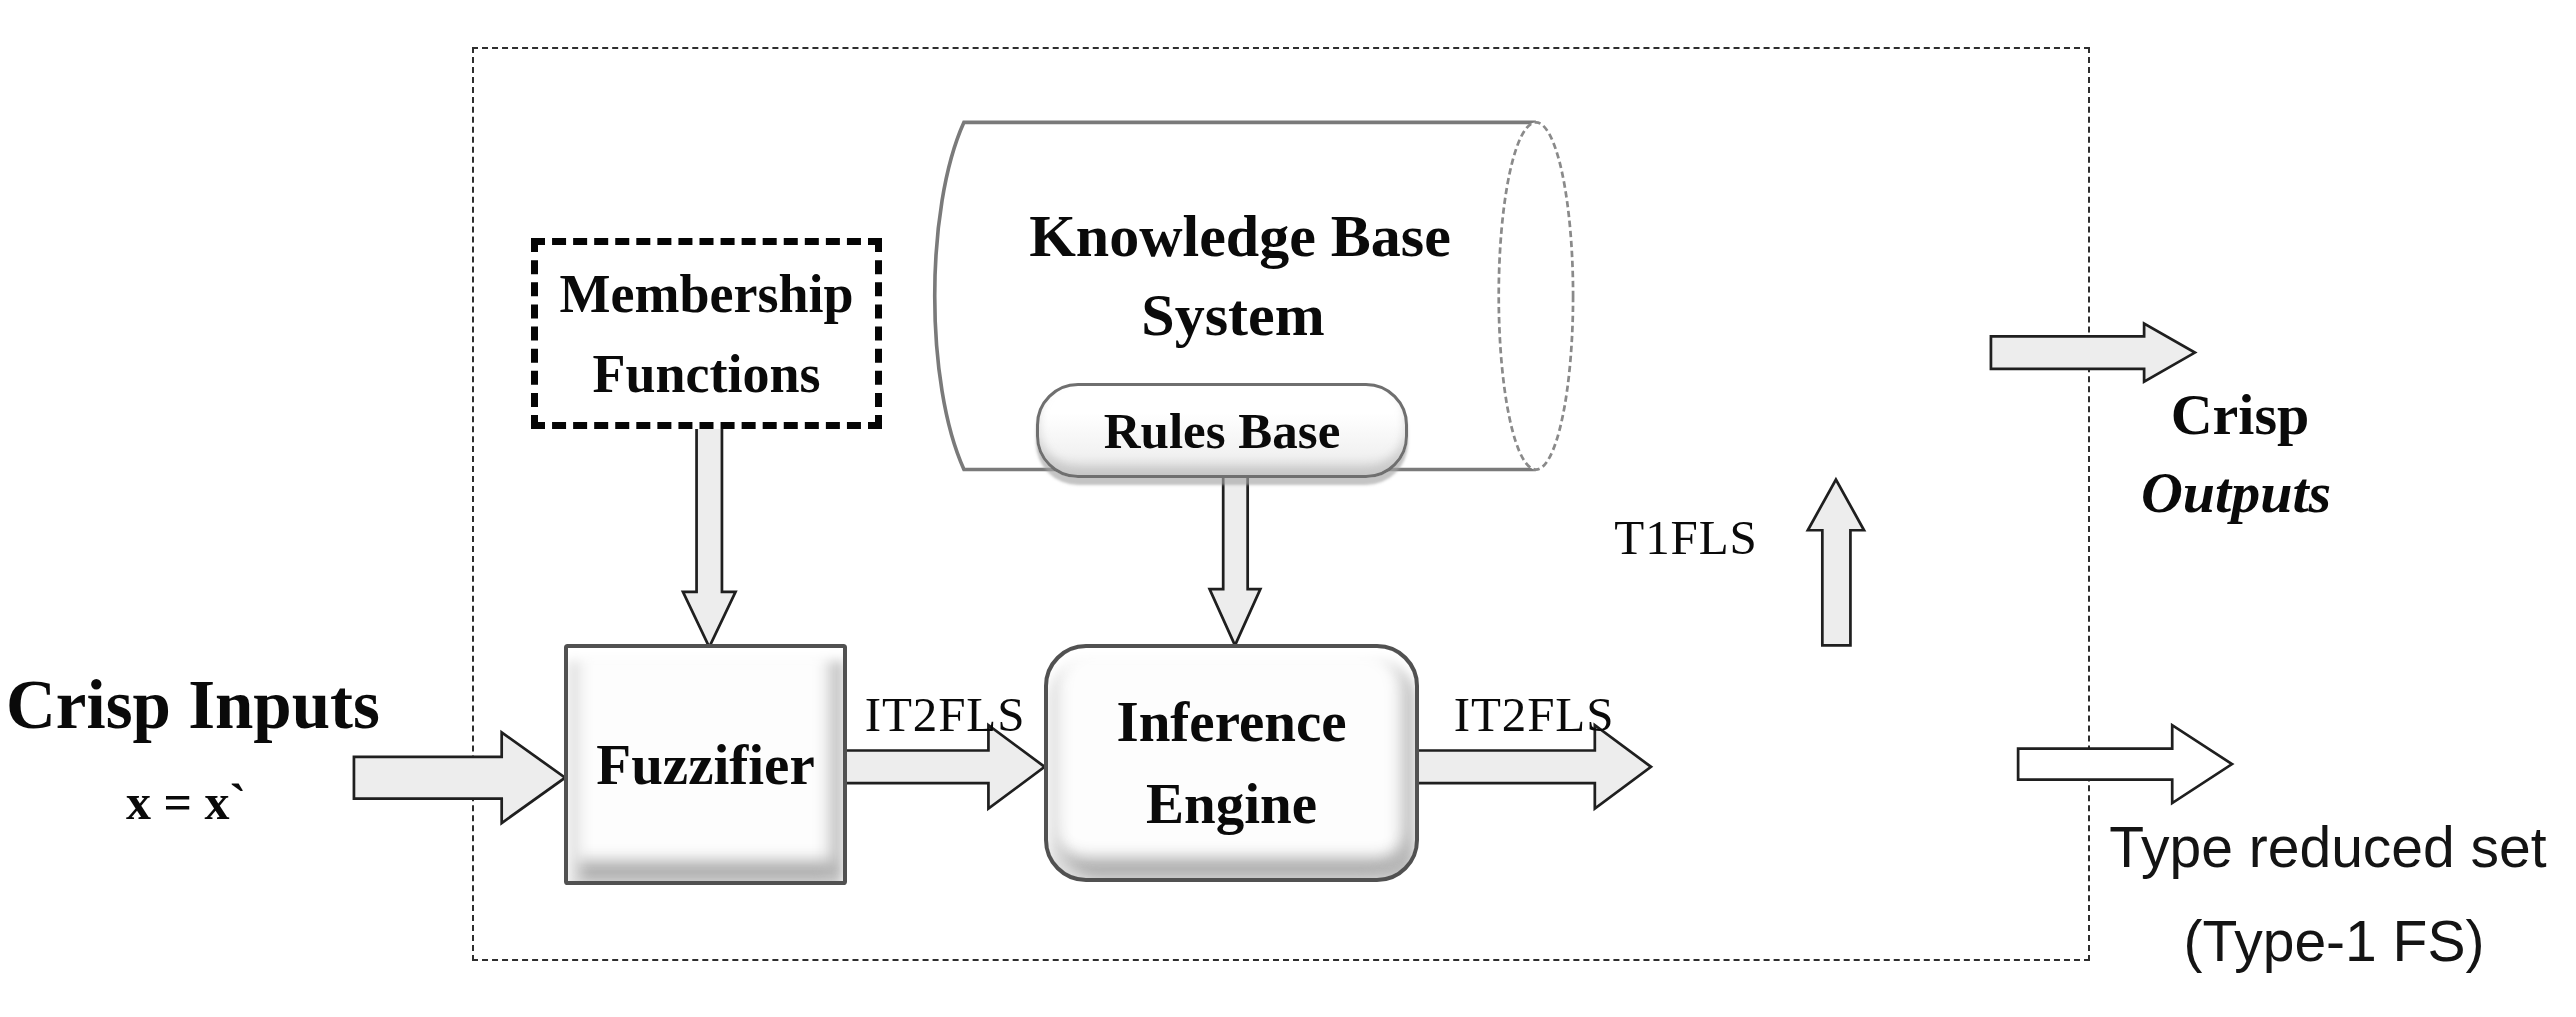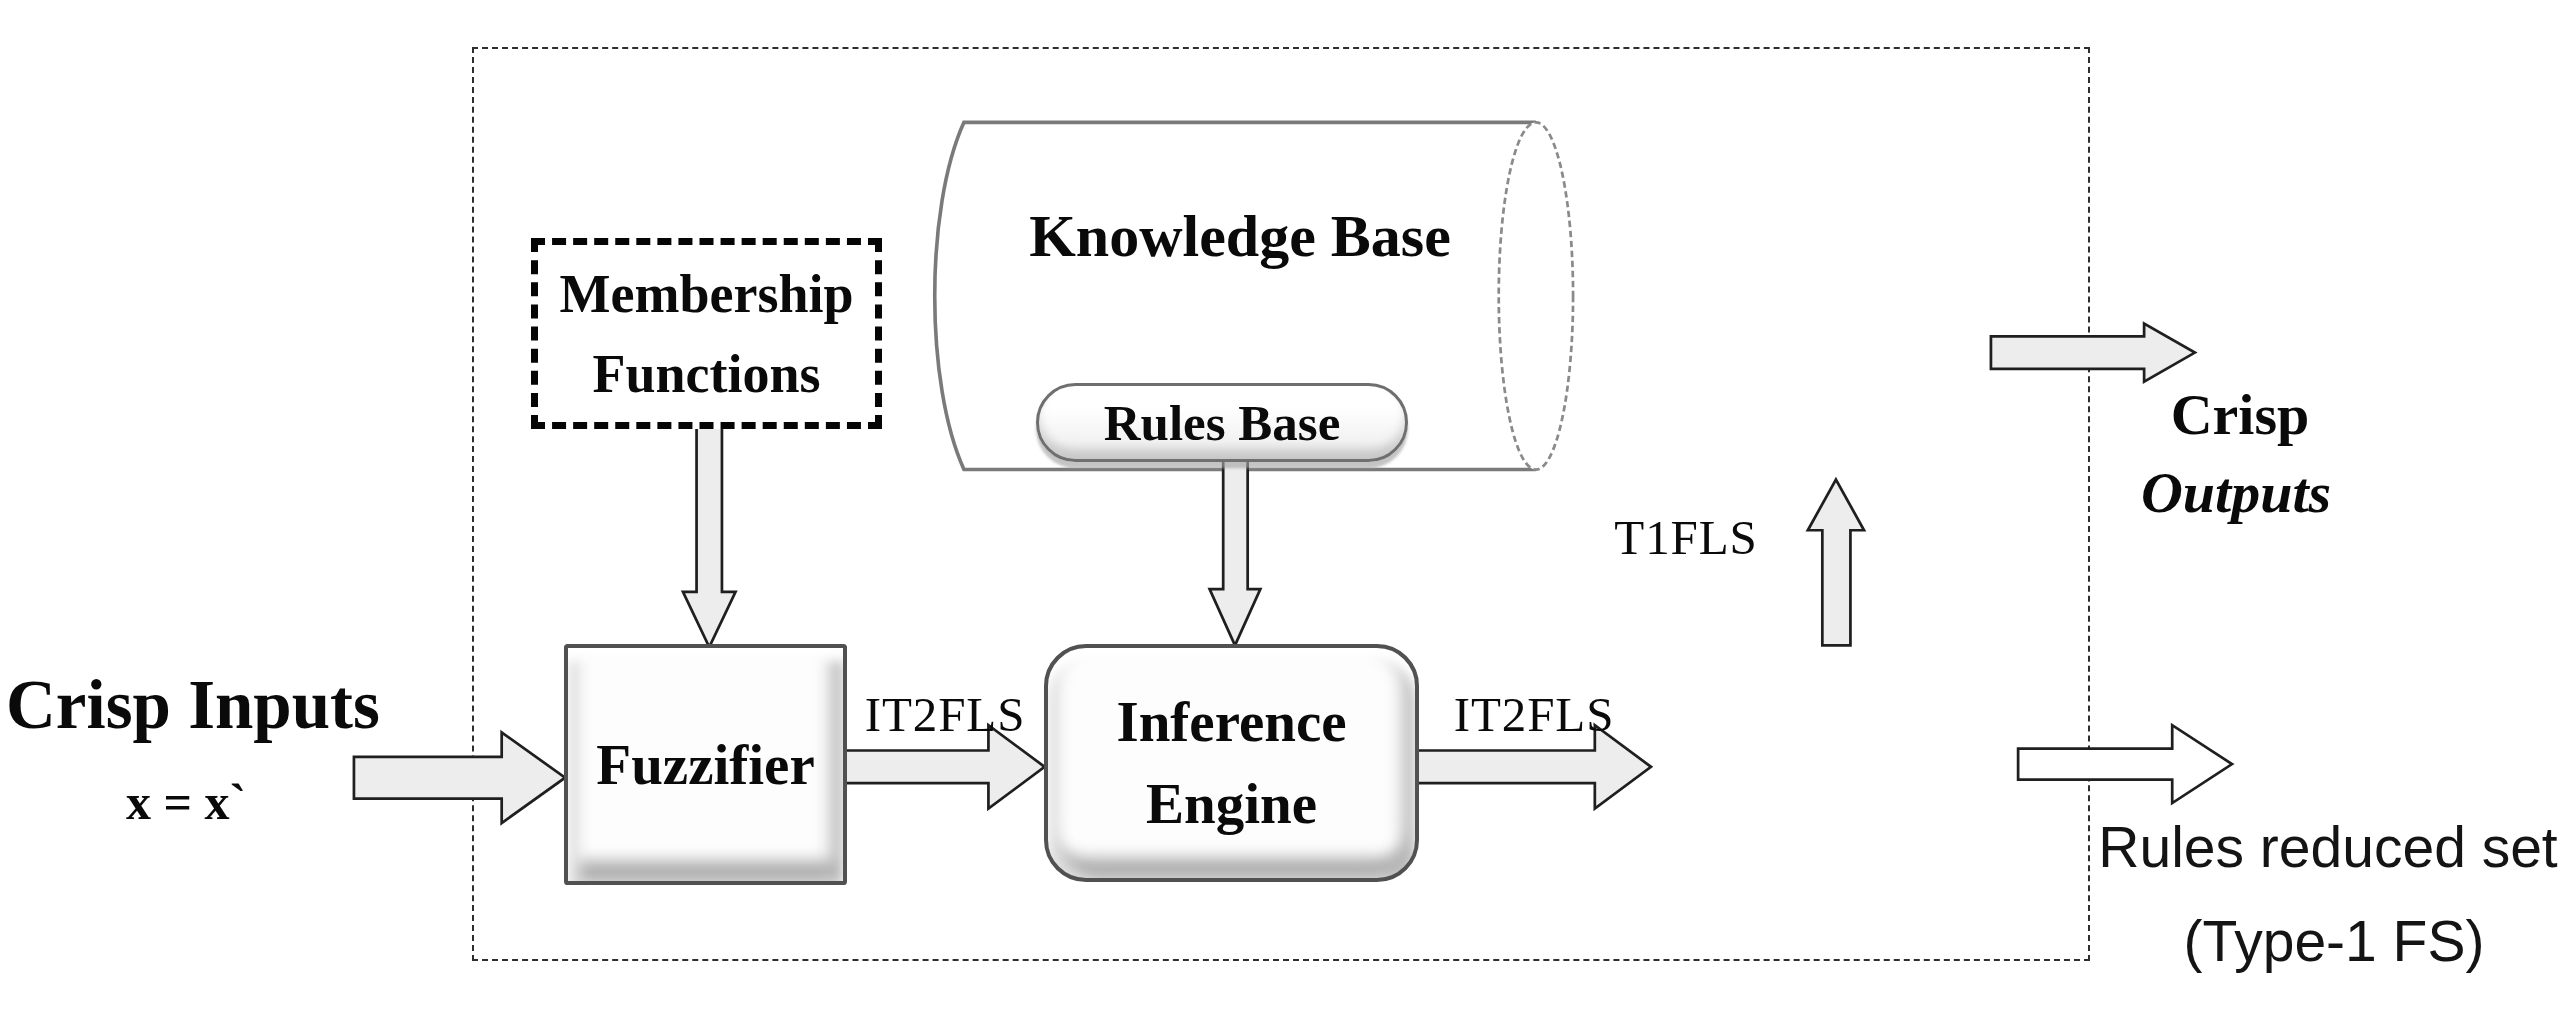--- a/index.html
+++ b/index.html
@@ -54,21 +54,21 @@
   .type-reducer{left:1650px;top:640px;width:372px;height:248px;border-radius:5.4px;}
   .tr-bar{
     position:absolute;top:0;bottom:0;width:2.7px;background:#6e6e6e;opacity:.85;
   }
   .tr-bar.left{left:44px;}
   .tr-bar.right{right:44px;}
   
   .defuzzifier{left:1677px;top:234px;width:317px;height:242px;border-radius:42px;}
   
   .rules-pill{
-    position:absolute;left:1036px;top:383px;width:372px;height:79px;
+    position:absolute;left:1036px;top:383px;width:372px;height:95px;
     border-radius:42px;
     border:3.6px solid #6f6f6f;
     background:linear-gradient(180deg,#ffffff 30%,#f2f2f2 75%,#e0e0e0 100%);
     box-shadow:0 6.3px 2.7px rgba(165,165,165,.65), inset 0 -9px 9px rgba(175,175,175,.5), inset 0 7.3px 7.3px #ffffff;
     display:flex;align-items:center;justify-content:center;
     z-index:3;box-sizing:border-box;
   }
   .rules-pill .block-label{font-size:51px;}
   
   .float-label{
@@ -120,28 +120,29 @@
     <div class="block-label">Engine</div>
   </div>
 
 
 
   <div class="rules-pill">
     <div class="block-label">Rules Base</div>
   </div>
 
   <div class="float-label kb-label" style="left:1240px;top:236px;">Knowledge Base</div>
+  <div class="float-label kb-label" style="left:1233px;top:315px;">System</div>
 
   <div class="float-label io-serif" style="left:193px;top:705px;font-size:69px;">Crisp Inputs</div>
   <div class="float-label io-serif" style="left:186px;top:802px;">x = x`</div>
 
   <div class="float-label sig" style="left:945px;top:714px;">IT2FLS</div>
   <div class="float-label sig" style="left:1534px;top:714px;">IT2FLS</div>
   <div class="float-label sig" style="left:1686px;top:537px;">T1FLS</div>
 
   <div class="float-label io-serif" style="left:2240px;top:414px;font-size:58px;">Crisp</div>
   <div class="float-label io-serif" style="left:2236px;top:492px;font-size:58px;font-style:italic;">Outputs</div>
 
-  <div class="float-label sans-out" style="left:2328px;top:847px;">Rules reduced set</div>
+  <div class="float-label sans-out" style="left:2328px;top:847px;">Type reduced set</div>
   <div class="float-label sans-out" style="left:2334px;top:941px;">(Type-1 FS)</div>
 
 </div>
 
 
 </body></html>

